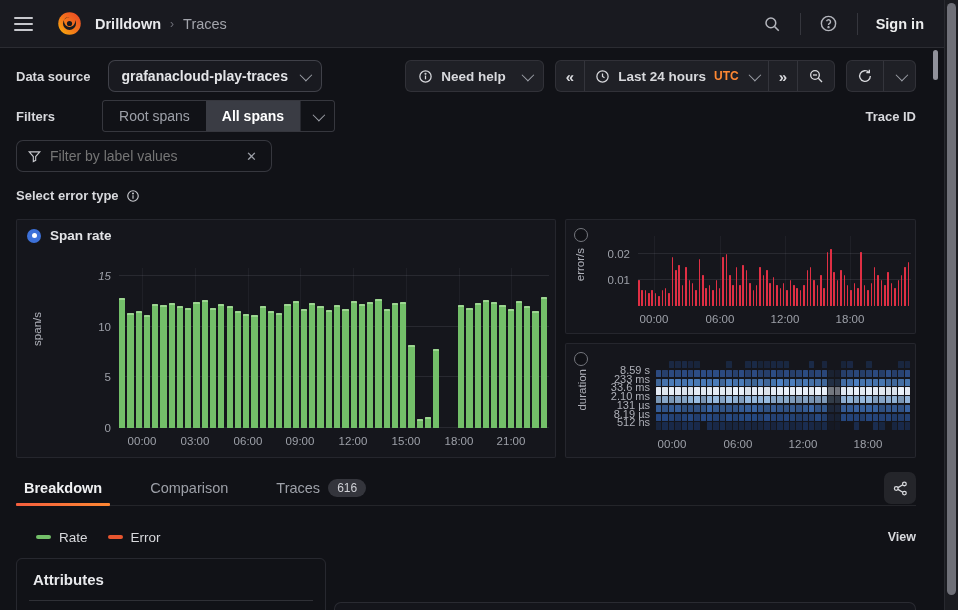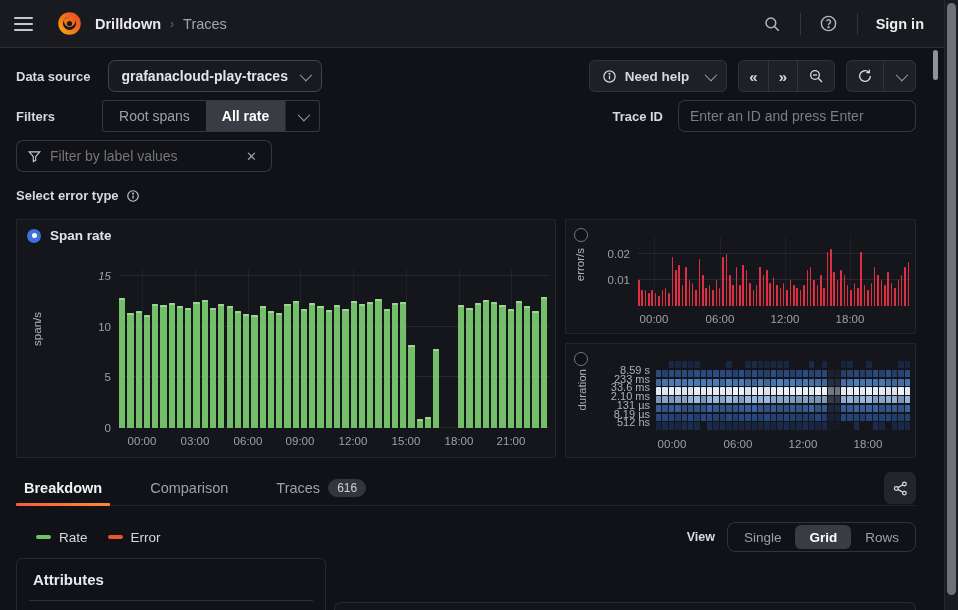--- a/index.html
+++ b/index.html
@@ -180,20 +180,29 @@
         <svg width="15" height="15" viewBox="0 0 24 24" fill="none" stroke="#d8d9dd" stroke-width="2">
             <circle cx="12" cy="12" r="9"></circle>
             <line x1="12" y1="10.5" x2="12" y2="16.5"></line>
             <circle cx="12" cy="7.6" r="0.7" fill="#d8d9dd"></circle>
           </svg>
         <span>Need help</span>
         <span class="chev"></span>
       </div>
       <div class="btn-group">
         <div class="seg" style="font-size:15px;">«</div>
+        <div class="seg timebtn">
+          <svg width="15" height="15" viewBox="0 0 24 24" fill="none" stroke="#d8d9dd" stroke-width="2">
+              <circle cx="12" cy="12" r="9"></circle>
+              <path d="M12 7v5l3.2 2"></path>
+            </svg>
+          <span>Last 24 hours</span>
+          <span class="utc">UTC</span>
+          <span class="chev" style="margin-left:2px;"></span>
+        </div>
         <div class="seg" style="font-size:15px;">»</div>
         <div class="seg">
           <svg width="16" height="16" viewBox="0 0 24 24" fill="none" stroke="#d8d9dd" stroke-width="2">
               <circle cx="10.5" cy="10.5" r="6.5"></circle>
               <line x1="15.5" y1="15.5" x2="21" y2="21"></line>
               <line x1="7.5" y1="10.5" x2="13.5" y2="10.5"></line>
             </svg>
         </div>
       </div>
       <div class="btn-group">
@@ -207,28 +216,27 @@
             <span class="chev" style="margin-left:2px;"></span>
           </div>
       </div>
     </div>
   </div>
 
   <div class="row-filters">
     <span class="label">Filters</span>
     <div class="segmented">
       <div class="opt">Root spans</div>
-      <div class="opt active">All rate</div>
+      <div class="opt active">All spans</div>
       <div class="more">
           <span class="chev" style="margin-left:0;"></span>
         </div>
     </div>
     <div class="traceid-wrap">
       <span class="label">Trace ID</span>
-      <input class="input traceid-input" placeholder="Enter an ID and press Enter" style="">
     </div>
   </div>
 
   <div class="row-labelfilter">
     <div class="labelfilter">
       <svg width="15" height="15" viewBox="0 0 24 24" fill="none" stroke="#c7c8cd" stroke-width="1.8">
           <path d="M3.5 4.5h17l-6.6 7.6v6l-3.8 1.9v-7.9z"></path>
         </svg>
       <input placeholder="Filter by label values" style="">
       <span class="clear-x">✕</span>
@@ -770,25 +778,20 @@
     <span class="legend-item">
       <span class="dash" id="rate-dash" style="background: rgb(115, 191, 105);"></span>
       <span>Rate</span>
     </span>
     <span class="legend-item">
       <span class="dash" id="error-dash" style="background: rgb(232, 86, 47);"></span>
       <span>Error</span>
     </span>
     <div class="view-wrap">
       <span class="view-label">View</span>
-      <div class="pilltoggle">
-        <div class="opt">Single</div>
-        <div class="opt active">Grid</div>
-        <div class="opt">Rows</div>
-      </div>
     </div>
   </div>
 
   <div class="attr-panel">
     <div class="attr-title">Attributes</div>
     <div class="attr-divider"></div>
   </div>
   <div class="partial-panel"></div>
 
   <div class="scroll-track">

